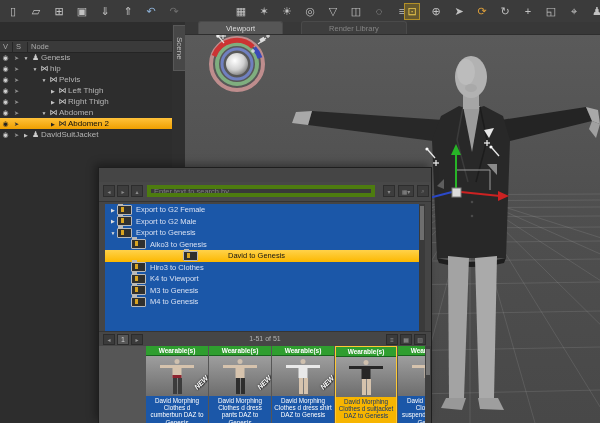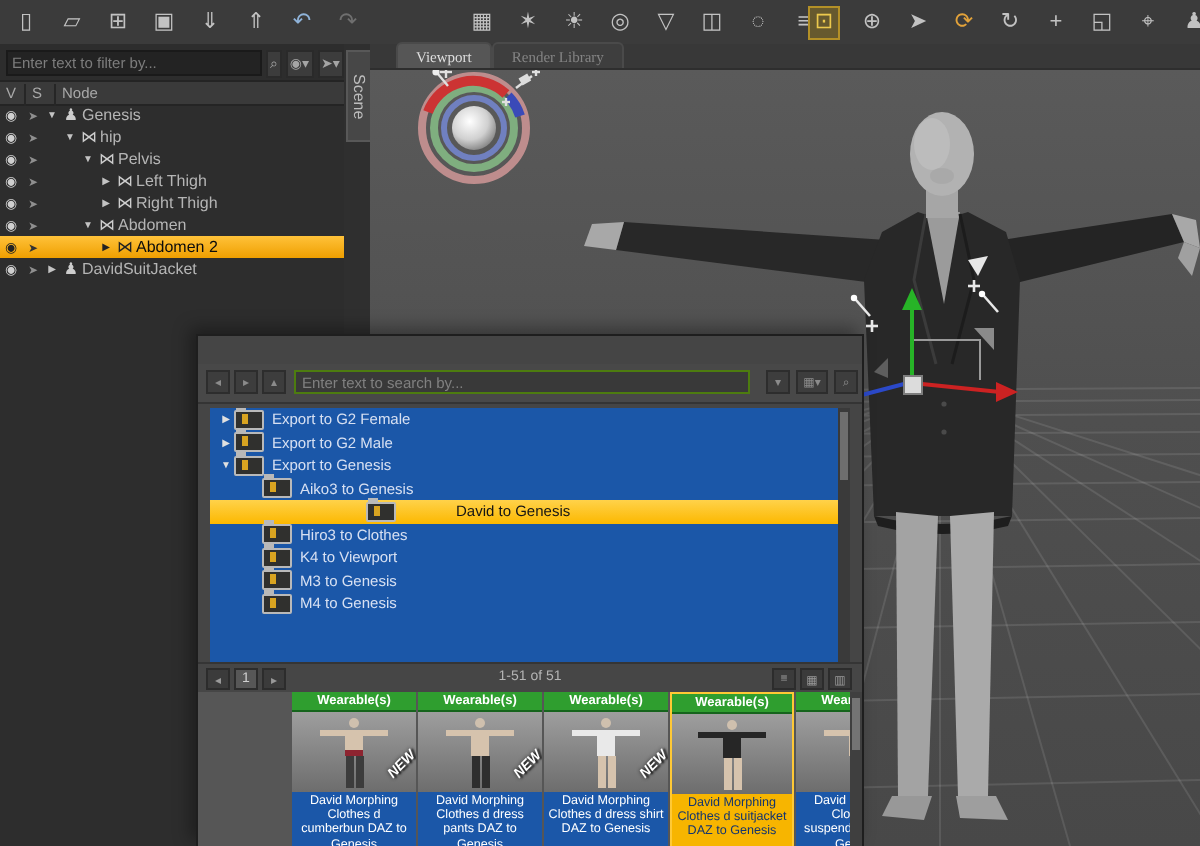--- a/index.html
+++ b/index.html
@@ -41,22 +41,22 @@
   .sc-row.sel .sc-ic{color:#222;}
   
   #side-tabstrip{position:absolute;left:172px;top:22px;width:13px;height:401px;background:#2f2f2f;}
   #scene-vtab{position:absolute;left:1px;top:3px;width:11px;height:44px;background:#474747;
               border:1px solid #585858;display:flex;align-items:center;justify-content:center;}
   #scene-vtab span{writing-mode:vertical-rl;font-size:8px;color:#bdbdbd;}
   
   #viewport{position:absolute;left:185px;top:22px;width:415px;height:401px;background:#383838;}
   #vp-tabs{position:absolute;left:0;top:0;width:415px;height:13px;background:#383838;
            border-bottom:1px solid #2e2e2e;display:flex;align-items:flex-end;padding-left:13px;box-sizing:border-box;}
-  .vp-tab{height:12px;padding:0 9px;font-size:7.5px;display:flex;align-items:center;
-          border:1px solid #4a4a4a;border-bottom:none;border-radius:3px 3px 0 0;margin-right:0;font-family:Liberation Serif, serif;}
+  .vp-tab{height:12px;padding:0 27px;font-size:7.5px;display:flex;align-items:center;
+          border:1px solid #4a4a4a;border-bottom:none;border-radius:3px 3px 0 0;margin-right:18px;}
   .vp-tab.active{background:#565656;color:#dedede;}
   .vp-tab.inactive{background:#3e3e3e;color:#848484;}
   #vp-canvas{position:absolute;left:0;top:13px;width:415px;height:388px;
              background:linear-gradient(#5a5a5a,#4f4f4f 45%,#484848);overflow:hidden;}
   #vp-canvas svg{position:absolute;left:0;top:0;}
   
   #content-panel{position:absolute;left:98px;top:167px;width:334px;height:256px;background:#454545;
                  border:1px solid #1e1e1e;box-sizing:border-box;box-shadow:-3px -3px 8px rgba(0,0,0,.35);}
   #cl-tabrow{position:absolute;left:0;top:0;width:332px;height:14px;background:#393939;
              border-bottom:1px solid #2c2c2c;}
@@ -65,21 +65,21 @@
           font-size:7.5px;color:#cbcbcb;display:flex;align-items:center;}
   #cl-close{position:absolute;right:3px;top:0px;width:10px;height:10px;color:#c4c4c4;font-size:8px;
             text-align:center;line-height:10px;}
   #cl-menu{position:absolute;right:3px;top:11px;width:10px;height:9px;color:#9a9a9a;font-size:7px;
            text-align:center;line-height:9px;}
   #cl-toolbar{position:absolute;left:0;top:14px;width:332px;height:19px;background:#484848;
               border-bottom:1px solid #343434;}
   .cl-tbtn{position:absolute;top:3px;width:12px;height:12px;background:#3d3d3d;border:1px solid #2d2d2d;
            color:#8b8b8b;font-size:6px;display:flex;align-items:center;justify-content:center;box-sizing:border-box;}
   #cl-search{position:absolute;left:48px;top:3px;width:228px;height:12px;background:#393939;
-             border:1px solid #4d7c0f;color:#9a9a9a;font-size:7.5px;
+             border:4px solid #4d7c0f;color:#9a9a9a;font-size:7.5px;
              font-family:"Liberation Sans",sans-serif;padding:0 3px;box-sizing:border-box;}
   #cl-search::placeholder{color:#808080;}
   #cl-tree{position:absolute;left:6px;top:36px;width:314px;height:127px;background:#1b57a8;overflow:hidden;}
   #cl-tree-scroll{position:absolute;left:320px;top:36px;width:6px;height:127px;background:#3a3a3a;}
   #cl-tree-scroll .thumb{position:absolute;left:1px;top:2px;width:4px;height:34px;background:#6e6e6e;}
   .cl-row{height:11.5px;display:flex;align-items:center;font-size:7.5px;color:#d7e0f2;white-space:nowrap;}
   .cl-row.sel{background:linear-gradient(#ffd24a,#fcb800);color:#141414;gap:26px;}
   .cl-exp{width:8px;text-align:center;font-size:5px;color:#e0e0e0;}
   .folder{width:13px;height:8px;background:#30302e;border:1px solid #b9b9b9;border-radius:1px;
           position:relative;margin-right:4px;flex:none;}
@@ -144,26 +144,20 @@
       <span class="tb-icon orange">⟳</span>
       <span class="tb-icon">↻</span>
       <span class="tb-icon">+</span>
       <span class="tb-icon">◱</span>
       <span class="tb-icon">⌖</span>
       <span class="tb-icon">♟</span>
     </div>
 </div>
 
 <div id="left-panel">
-  <div id="filter-row">
-    <input id="filter-input" placeholder="Enter text to filter by..." style="">
-    <span class="mini-btn">⌕</span>
-    <span class="mini-btn">◉▾</span>
-    <span class="mini-btn">➤▾</span>
-  </div>
   <div id="cols-header">
     <span style="left:3px">V</span>
     <span style="left:16px">S</span>
     <span style="left:31px">Node</span>
     <span class="col-div" style="left:12px"></span>
     <span class="col-div" style="left:27px"></span>
   </div>
   <div id="scene-tree">
       <div class="sc-row">
         <span class="sc-eye">◉</span>

